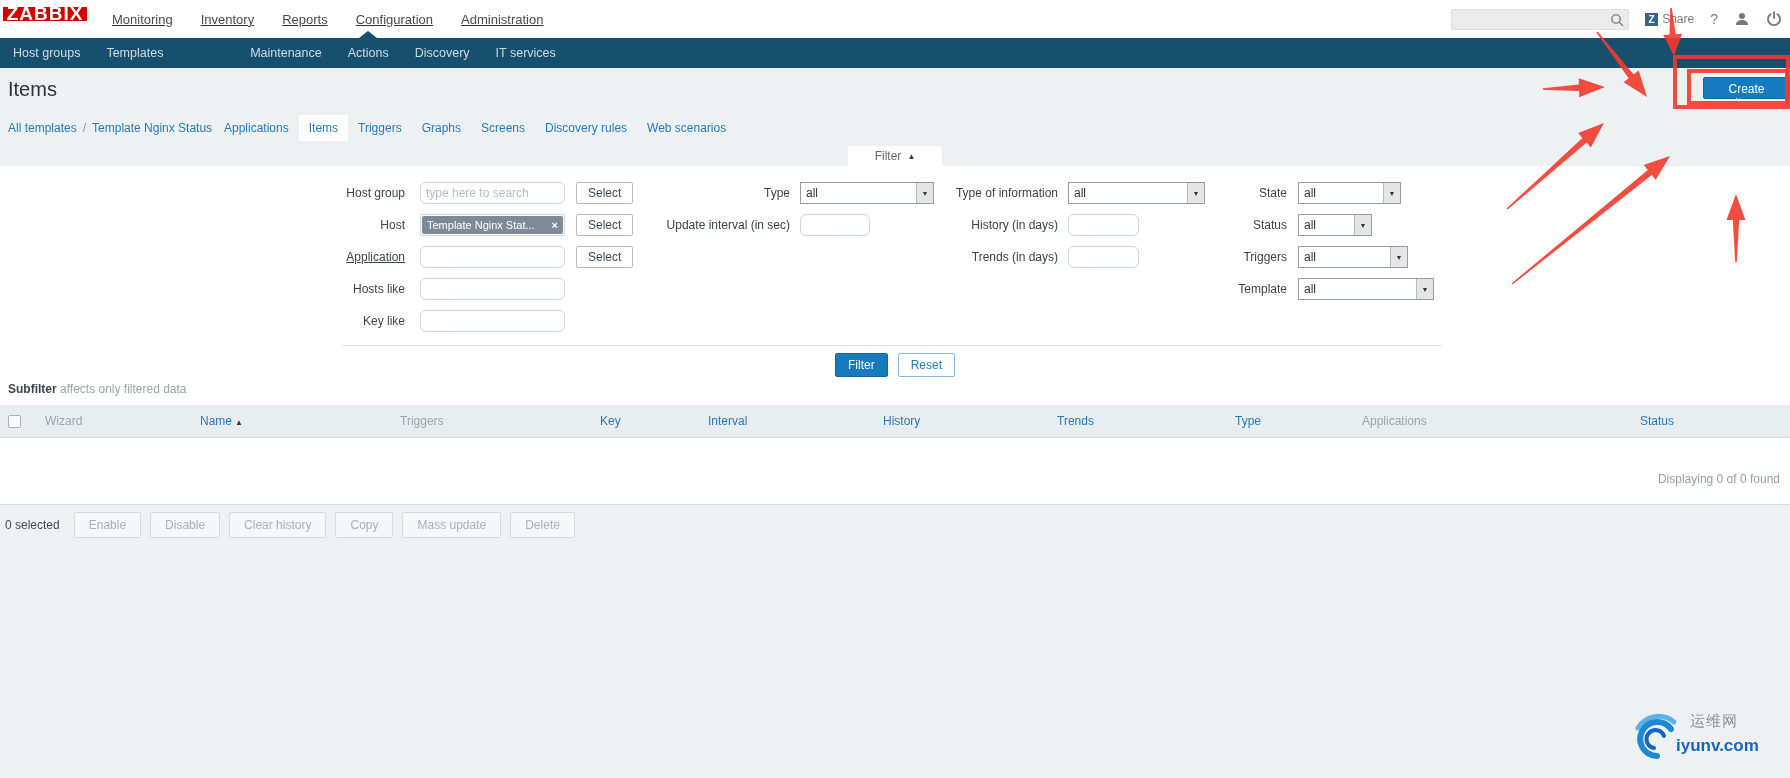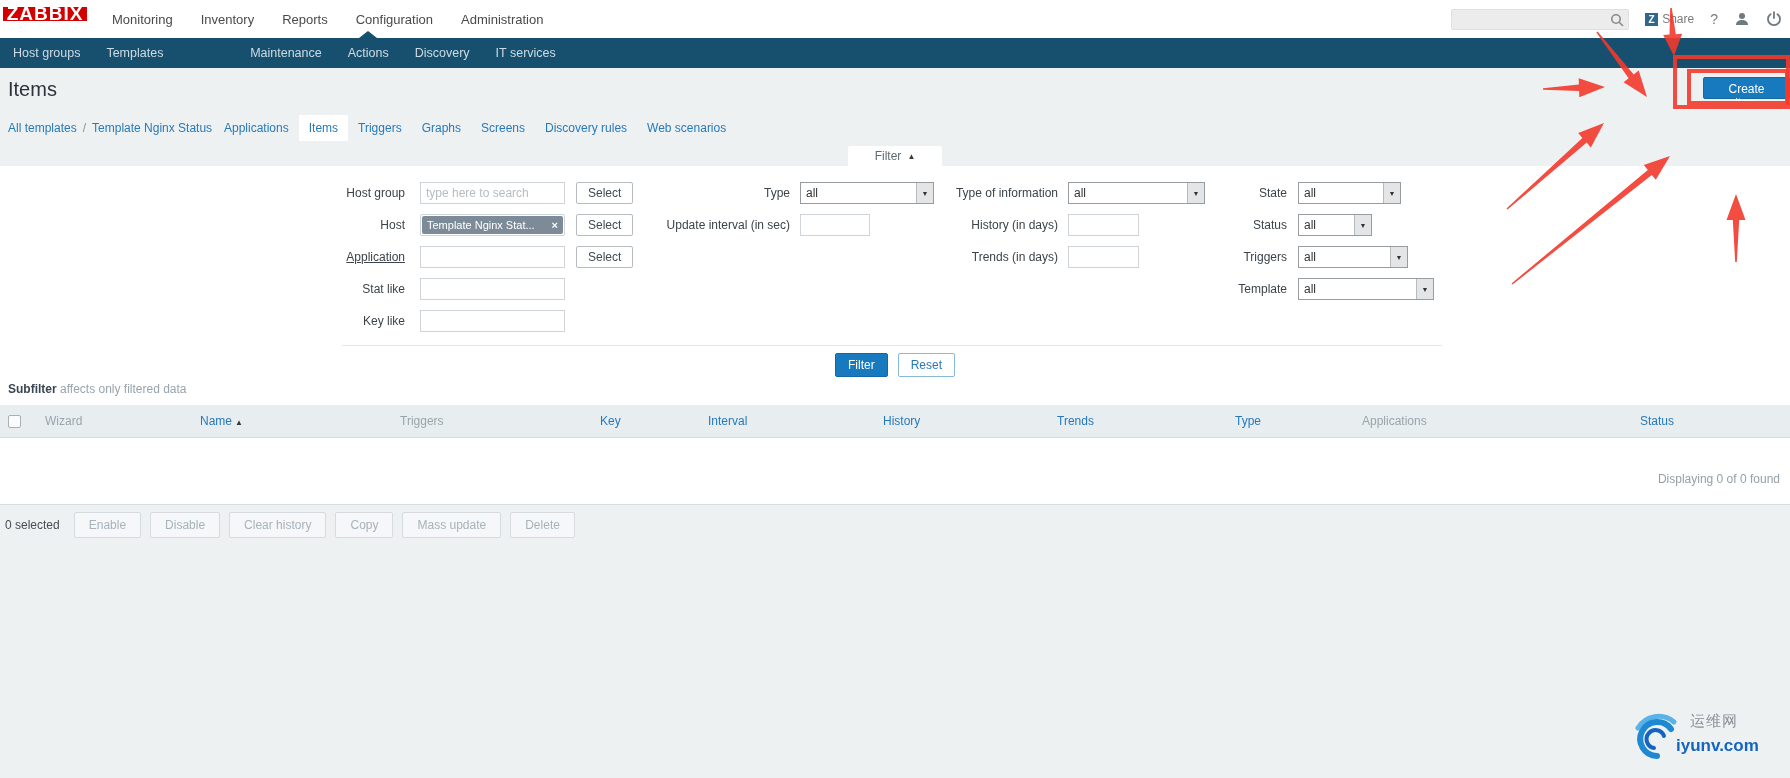--- a/index.html
+++ b/index.html
@@ -5,21 +5,21 @@
   * { margin:0; padding:0; box-sizing:border-box; }
   html,body { width:1790px; height:778px; }
   body { font-family:"Liberation Sans", sans-serif; font-size:12px; color:#333;
          background:#eef1f2; position:relative; overflow:hidden; }
 
   
   .topbar { position:absolute; left:0; top:0; width:1790px; height:38px; background:#fff; }
   .logo { position:absolute; left:3px; top:7px; width:84px; height:14px; background:#d40000;
           color:#fff; font-weight:bold; font-size:19px; letter-spacing:1px;
           display:flex; align-items:center; justify-content:center; cursor:pointer; }
-  .topnav { position:absolute; left:98px; top:0; height:38px; display:flex; align-items:center; }
+  .topnav { position:absolute; left:98px; top:0; height:38px; display:flex; align-items:center;text-decoration:underline; }
   .topnav .tn { padding:0 14px; font-size:13px; color:#4a4a4a; cursor:pointer; }
   .topbar-right { position:absolute; right:8px; top:0; height:38px; display:flex; align-items:center; gap:16px; }
   .searchbox { width:178px; height:21px; background:#ececec; border:1px solid #e0e0e0; border-radius:2px;
                position:relative; }
   .searchbox input { position:absolute; left:4px; top:0; width:150px; height:19px; border:none;
                      background:transparent; outline:none; font-size:12px; }
   .search-ic { position:absolute; right:4px; top:3px; }
   .share { display:flex; align-items:center; gap:4px; color:#7b7b7b; font-size:12px; cursor:pointer; }
   .share-badge { width:13px; height:13px; background:#33668c; color:#fff; font-size:10px; font-weight:bold;
                  display:flex; align-items:center; justify-content:center; }
@@ -50,21 +50,21 @@
   .tab.active { background:#fff; }
   .filter-tab { position:absolute; left:848px; top:78px; width:94px; height:20px; background:#fff;
                 display:flex; align-items:center; justify-content:center; gap:6px; cursor:pointer;
                 color:#5f6b73; border-radius:2px 2px 0 0; }
   .filter-tab .car { font-size:8px; color:#3a3a3a; }
 
   
   .panel { position:absolute; left:0; top:166px; width:1790px; height:339px; background:#fff;
            border-bottom:1px solid #d8dde0; }
   .flabel { position:absolute; text-align:right; line-height:22px; color:#3c434a; }
-  .fin { position:absolute; height:22px; border:1px solid #cfd4d8; border-radius:0; background:#fff;
+  .fin { position:absolute; height:22px; border:1px solid #cfd4d8; border-radius:6px; background:#fff;
          font-family:inherit; font-size:12px; padding:0 5px; outline:none; color:#333; }
   .fin::placeholder { color:#b4bcc2; }
   .selbtn { position:absolute; height:22px; background:#fff; border:1px solid #b6bcc1; border-radius:2px;
             color:#3f4a52; font-size:12px; padding:0 11px; cursor:pointer; font-family:inherit; }
   .dd { position:absolute; height:22px; border:1px solid #979ca1; background:#fff; display:flex;
         align-items:center; cursor:pointer; }
   .dd .val { flex:1; padding:0 5px; color:#333; }
   .dd .dbtn { width:17px; height:20px; background:#e3e5e6; border-left:1px solid #b7bbbe;
               display:flex; align-items:center; justify-content:center; font-size:7px; color:#333; }
   .hostwrap { position:absolute; height:22px; border:1px solid #cfd4d8; border-radius:2px; background:#fff; padding:1px; }
@@ -197,21 +197,21 @@
       <span>Template Nginx Stat...</span>
       <span class="x">×</span>
     </div>
   </div>
   <button class="selbtn" style="left:576px; top:48px;">Select</button>
 
   <div class="flabel" style="left:205px; top:80px; width:200px;text-decoration:underline;">Application</div>
   <input class="fin" style="left: 420px; top: 80px; width: 145px;">
   <button class="selbtn" style="left:576px; top:80px;">Select</button>
 
-  <div class="flabel" style="left:205px; top:112px; width:200px;">Stat like</div>
+  <div class="flabel" style="left:205px; top:112px; width:200px;">Hosts like</div>
   <input class="fin" style="left: 420px; top: 112px; width: 145px;">
 
   <div class="flabel" style="left:205px; top:144px; width:200px;">Key like</div>
   <input class="fin" style="left: 420px; top: 144px; width: 145px;">
 
   <div class="flabel" style="left:600px; top:16px; width:190px;">Type</div>
   <div class="dd" style="left:800px; top:16px; width:134px;">
     <span class="val">all</span>
     <span class="dbtn">▼</span>
   </div>

